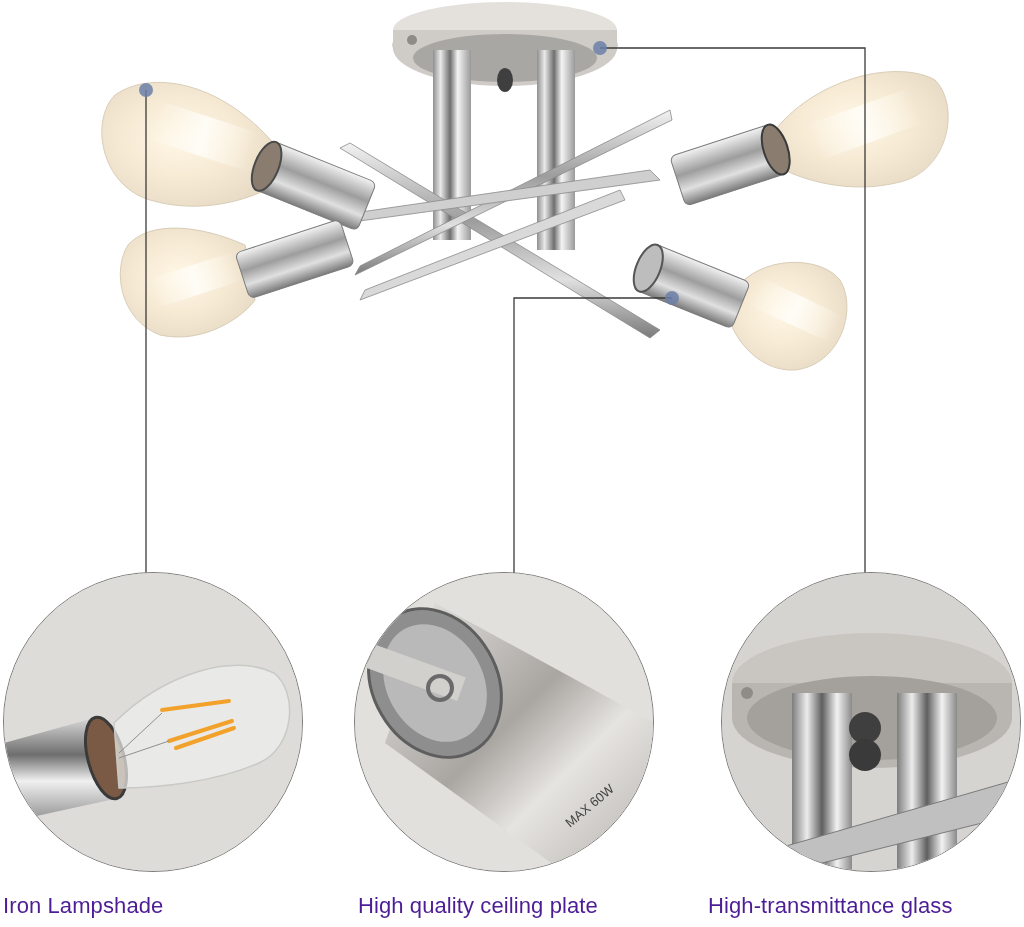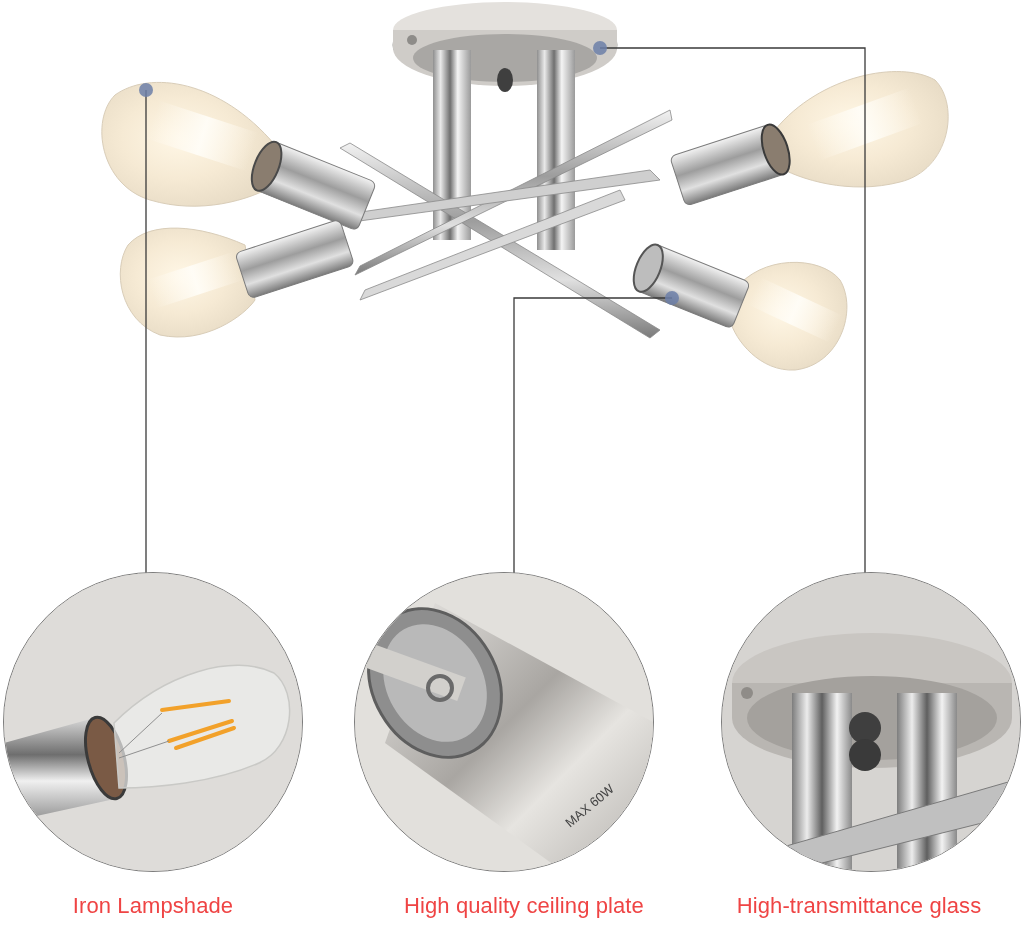--- a/index.html
+++ b/index.html
@@ -1,21 +1,21 @@
 <!DOCTYPE html>
 <html><head>
 <meta charset="utf-8">
 <style>
   html, body { margin: 0; padding: 0; background: #ffffff; }
   body { width: 1024px; height: 927px; position: relative; overflow: hidden; font-family: "Liberation Sans", "DejaVu Sans", sans-serif; }
   .stage { position: absolute; left: 0; top: 0; width: 1024px; height: 927px; }
   svg.layer { position: absolute; left: 0; top: 0; }
   .label {
-    position: absolute; top: 893px; font-size: 22px; color: #ef4444;
-    white-space: nowrap; text-align: center; letter-spacing: 0.1px;
+    position: absolute; top: 893px; font-size: 22px; color: #4c1d95;
+    white-space: nowrap; text-align: left; letter-spacing: 0.1px;
     font-family: "Liberation Sans", "DejaVu Sans", sans-serif;
   }
   .circle {
     position: absolute; width: 300px; height: 300px; border-radius: 50%;
     overflow: hidden; border: 1.5px solid #7c7c7c; box-sizing: border-box;
     background: #dcdad6;
   }
   .circle svg { position: absolute; left: 0; top: 0; }
   .hotspot { cursor: pointer; }
 </style>
@@ -192,16 +192,16 @@
       <rect x="70" y="120" width="60" height="180" fill="url(#cc3)"></rect>
       <rect x="175" y="120" width="60" height="180" fill="url(#cc3)"></rect>
       <ellipse cx="143" cy="155" rx="16" ry="16" fill="#3f3f3f"></ellipse>
       <ellipse cx="143" cy="182" rx="16" ry="16" fill="#3a3a3a"></ellipse>
       <circle cx="25" cy="120" r="6" fill="#8f8c88"></circle>
       <polygon points="40,280 300,205 300,240 60,300" fill="#c0c0c0" stroke="#7a7a7a"></polygon>
     </svg>
   </div>
 
   <div class="label" style="left:3px; width:300px;">Iron Lampshade</div>
-  <div class="label" style="left:374px; width:300px;">High quality ceiling plate</div>
+  <div class="label" style="left:358px; width:300px;">High quality ceiling plate</div>
   <div class="label" style="left:708px; width:302px;">High-transmittance glass</div>
 
 </div>
 
 </body></html>

